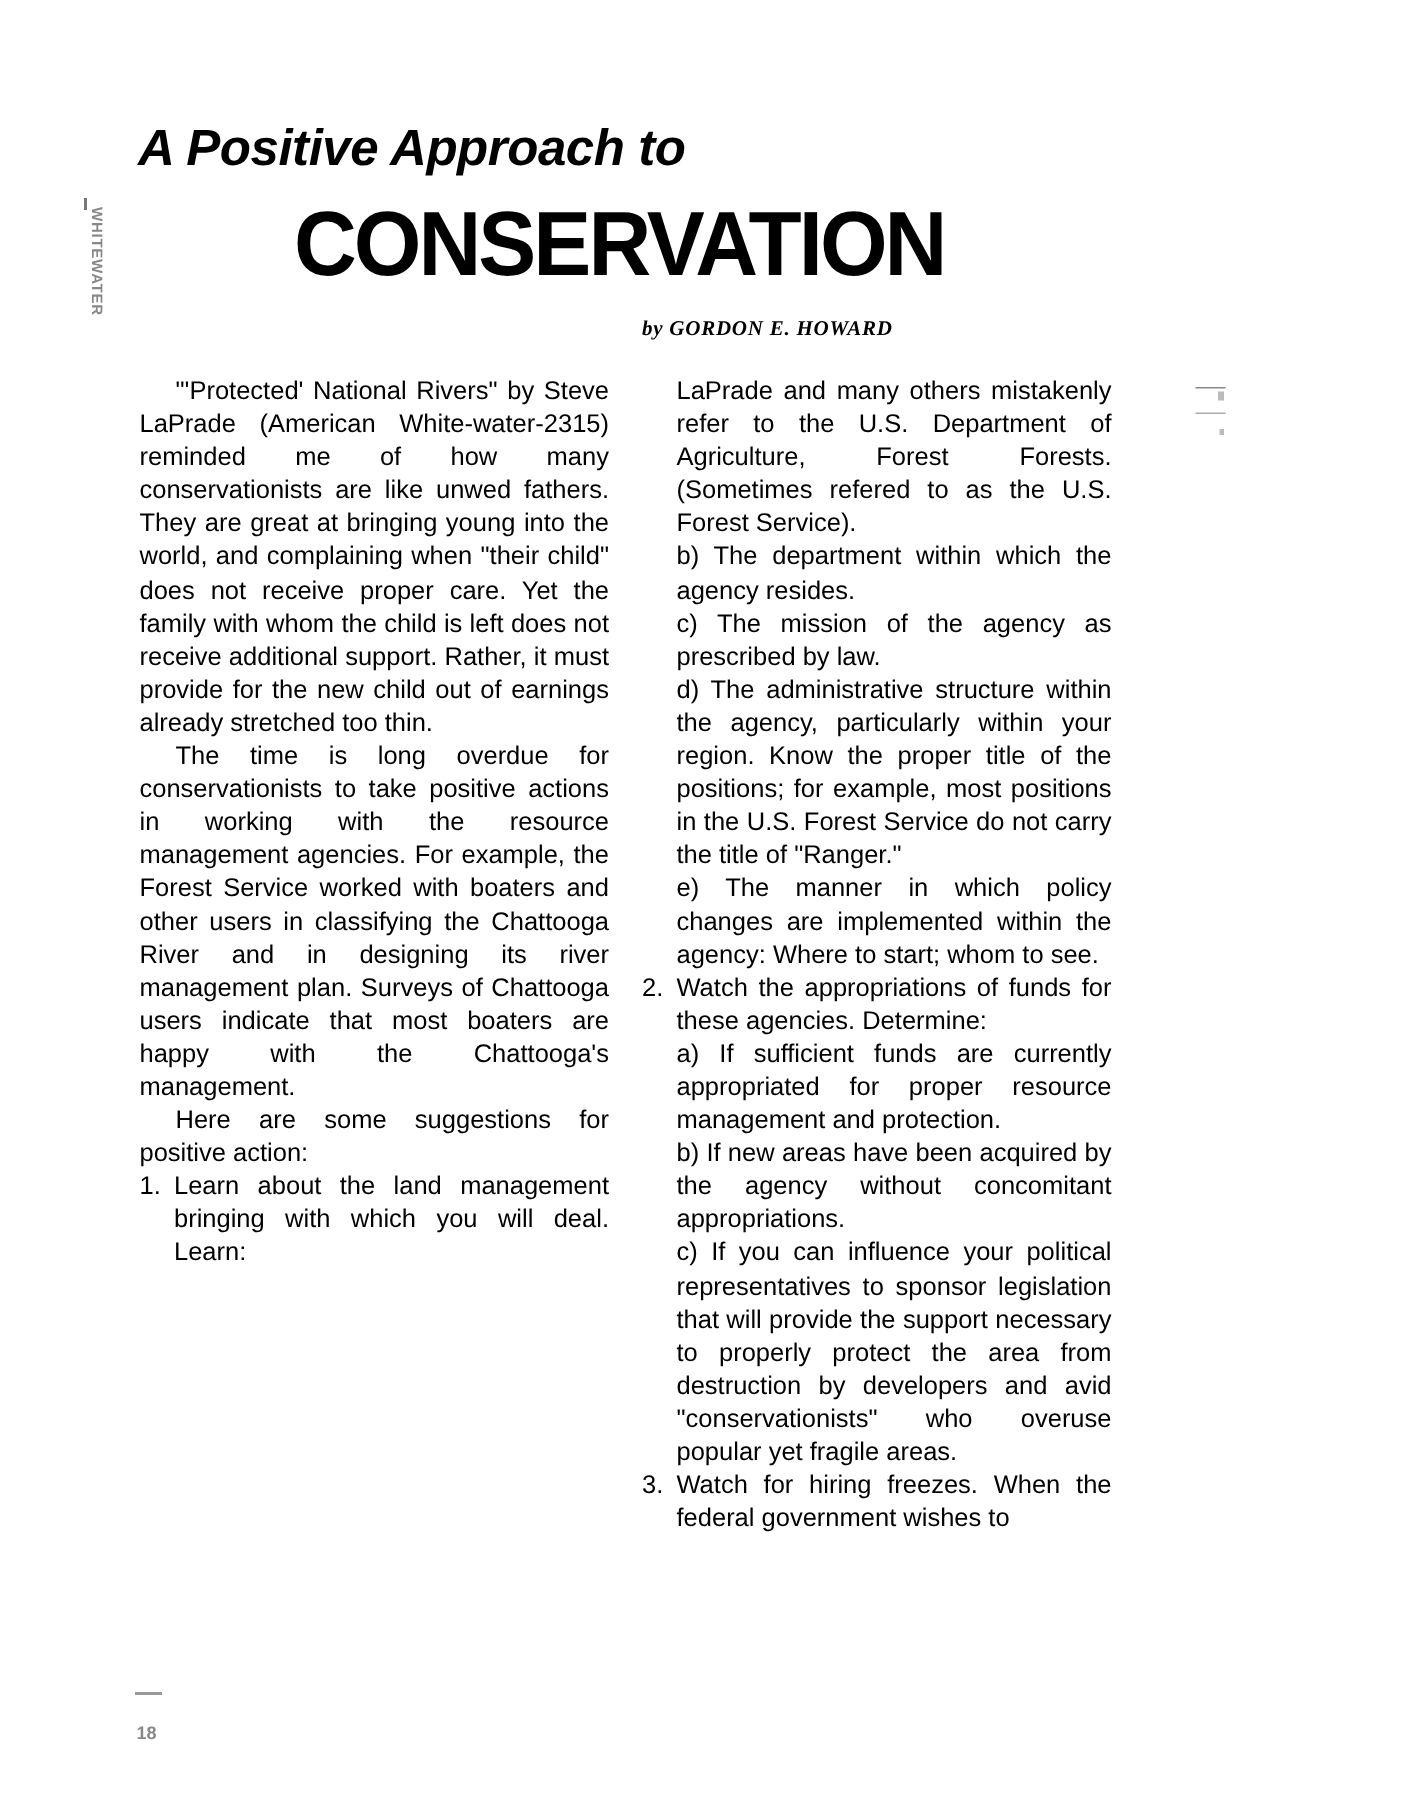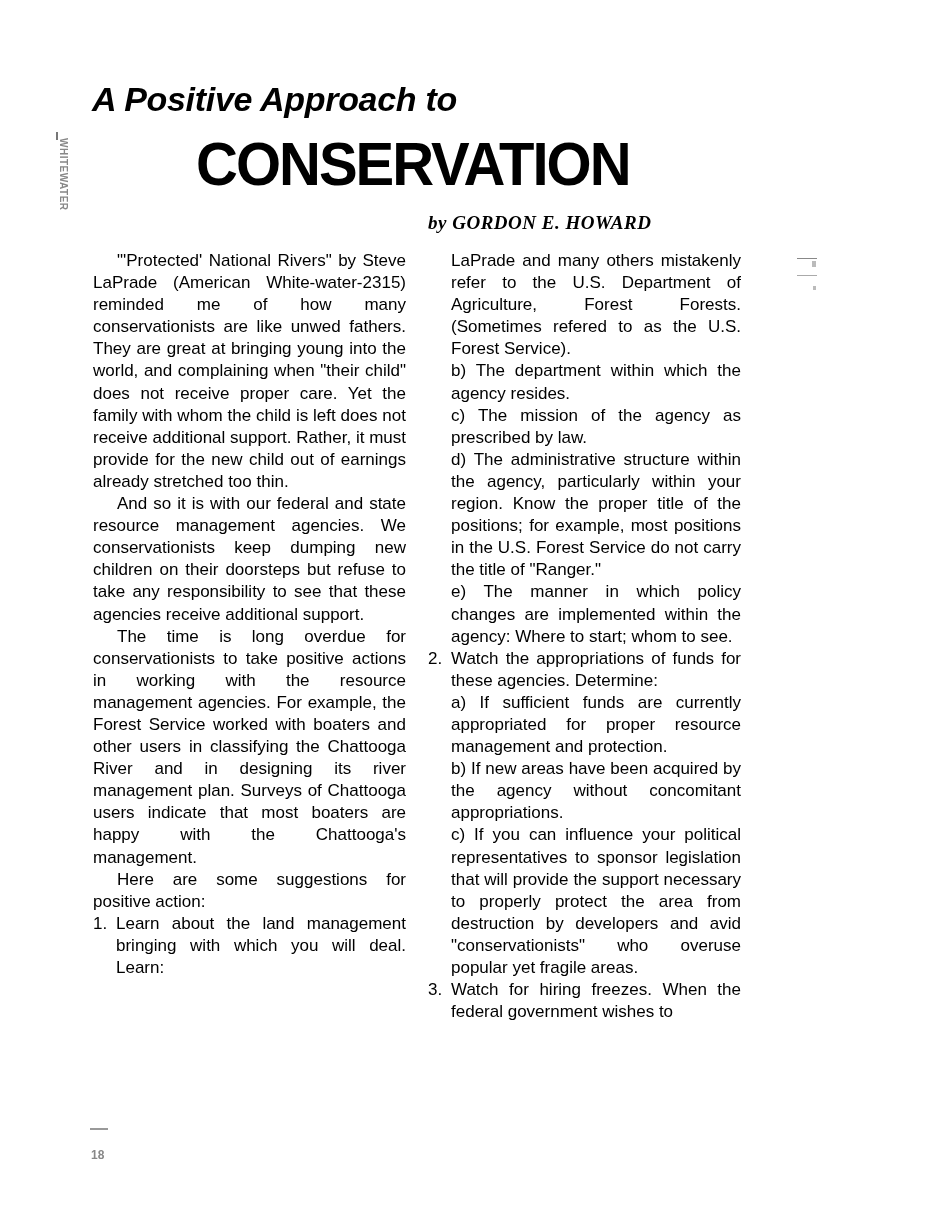--- a/index.html
+++ b/index.html
@@ -1,19 +1,19 @@
 <!DOCTYPE html>
 <html><head>
 <meta charset="utf-8">
 <style>
   html, body { margin: 0; padding: 0; background: #ffffff; }
   body { width: 935px; height: 1210px; position: relative; overflow: hidden; color: #000; font-family: "Liberation Sans", sans-serif; }
   .kicker { position: absolute; left: 92px; top: 80px; font-size: 34px; font-weight: bold; font-style: italic; letter-spacing: -0.3px; }
   .headline { position: absolute; left: 196px; top: 128px; font-size: 58px; font-weight: bold; letter-spacing: -2px; transform: scaleY(1.05); transform-origin: top left; }
-  .byline { position: absolute; left: 428px; top: 212px; font-family: "Liberation Serif", serif; font-size: 19px; font-weight: bold; font-style: italic; letter-spacing: 0.5px; }
+  .byline { position: absolute; left: 428px; top: 212px; font-family: "Liberation Serif", serif; font-size: 14px; font-weight: bold; font-style: italic; letter-spacing: 0.5px; }
   .side-label { position: absolute; left: 56px; top: 132px; width: 14px; height: 110px; }
   .side-label .bar { position: absolute; left: 0; top: 0; width: 2px; height: 8px; background: #777; }
   .side-label .txt { position: absolute; left: 13px; top: 6px; transform: rotate(90deg); transform-origin: top left; font-size: 10px; font-weight: bold; color: #888; letter-spacing: 0.5px; white-space: nowrap; }
   .col { position: absolute; top: 250px; font-size: 17px; line-height: 22.1px; text-align: justify; }
   .col-left { left: 93px; width: 313px; }
   .col-right { left: 428px; width: 313px; }
   .col p { margin: 0; }
   .indent { text-indent: 24px; }
   .num { position: relative; padding-left: 23px; }
   .num .n { position: absolute; left: 0; top: 0; }
@@ -35,21 +35,20 @@
 <div class="headline">CONSERVATION</div>
 <div class="byline">by GORDON E. HOWARD</div>
 
 <div class="side-label">
   <div class="bar"></div>
   <div class="txt">WHITEWATER</div>
 </div>
 
 <div class="col col-left">
   <p class="indent">"'Protected' National Rivers" by Steve LaPrade (American White-water-2315) reminded me of how many conservationists are like unwed fathers. They are great at bringing young into the world, and complaining when "their child" does not receive proper care. Yet the family with whom the child is left does not receive additional support. Rather, it must provide for the new child out of earnings already stretched too thin.</p>
-  <p class="indent">And so it is with our federal and state resource management agencies. We conservationists keep dumping new children on their doorsteps but refuse to take any responsibility to see that these agencies receive additional support.</p>
   <p class="indent">The time is long overdue for conservationists to take positive actions in working with the resource management agencies. For example, the Forest Service worked with boaters and other users in classifying the Chattooga River and in designing its river management plan. Surveys of Chattooga users indicate that most boaters are happy with the Chattooga's management.</p>
   <p class="indent">Here are some suggestions for positive action:</p>
   <div class="num">
     <span class="n">1.</span>
     <p>Learn about the land management bringing with which you will deal. Learn:</p>
   </div>
 </div>
 
 <div class="col col-right">
   <p class="cont">LaPrade and many others mistakenly refer to the U.S. Department of Agriculture, Forest Forests. (Sometimes refered to as the U.S. Forest Service).</p>

